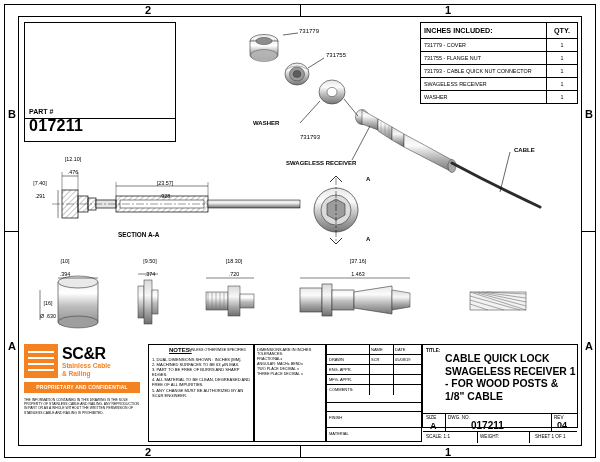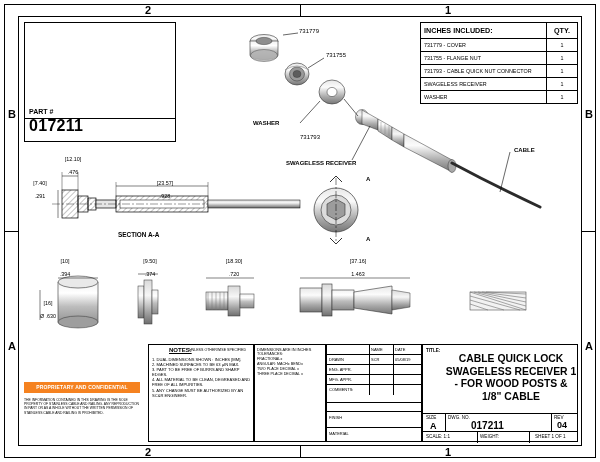--- a/index.html
+++ b/index.html
@@ -279,24 +279,23 @@
     left: 0;
     width: 100%;
     height: 1px;
     background: #000;
   }
 
   
   .title-box {
     position: absolute;
     left: 422px; top: 344px;
-    width: 156px; height: 98px;
-    border: 1px solid #000;
-    box-sizing: border-box;
-    text-align: center;
+    width: 156px; height: 84px;
+    border: 1px solid #000;
+    box-sizing: border-box;
   }
   .title-tl {
     position: absolute;
     left: 3px; top: 3px;
     font-size: 4.6px;
     font-weight: bold;
   }
   .title-main {
     position: absolute;
     left: 22px; top: 8px;
@@ -584,20 +583,33 @@
   </div>
   <div class="dim" style="left:332px; top:252px; width:46px;">
     <span>[37.16]</span><br>
     <span>1.463</span>
   </div>
   <div class="dim" style="left:28px; top:294px; width:34px;">
     <span>[16]</span><br>
     <span>Ø .630</span>
   </div>
 
+  <div class="logo-wrap">
+    <div class="logo-mark">
+      <div class="bar" style="top:7px;"></div>
+      <div class="bar" style="top:13px;"></div>
+      <div class="bar" style="top:19px;"></div>
+      <div class="bar" style="top:25px;"></div>
+    </div>
+    <div class="logo-text">
+      <div class="l1">SC&amp;R</div>
+      <div class="l2">Stainless Cable</div>
+      <div class="l3">&amp; Railing</div>
+    </div>
+  </div>
   <div class="prop-bar">PROPRIETARY AND CONFIDENTIAL</div>
   <div class="prop-note">THE INFORMATION CONTAINED IN THIS DRAWING IS THE SOLE PROPERTY OF STAINLESS CABLE AND RAILING. ANY REPRODUCTION IN PART OR AS A WHOLE WITHOUT THE WRITTEN PERMISSION OF STAINLESS CABLE AND RAILING IS PROHIBITED.</div>
 
   <div class="notes-box">
     <div class="notes-title">NOTES:</div>
     <div class="notes-unless">UNLESS OTHERWISE SPECIFIED</div>
     <div class="notes-list">
       <div>1. DUAL DIMENSIONS SHOWN : INCHES [MM].</div>
       <div>2. MACHINED SURFACES TO BE 63 µIN MAX.</div>
       <div>3. PART TO BE FREE OF BURRS AND SHARP EDGES.</div>

